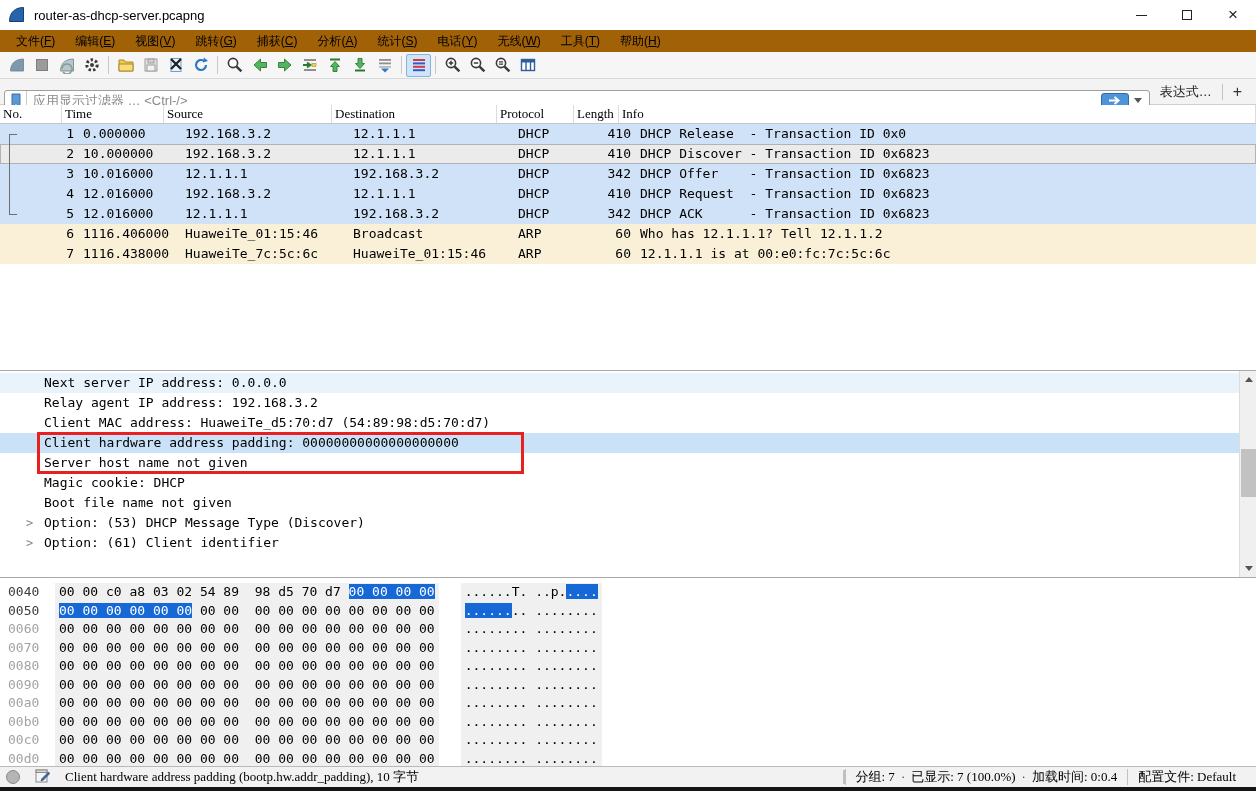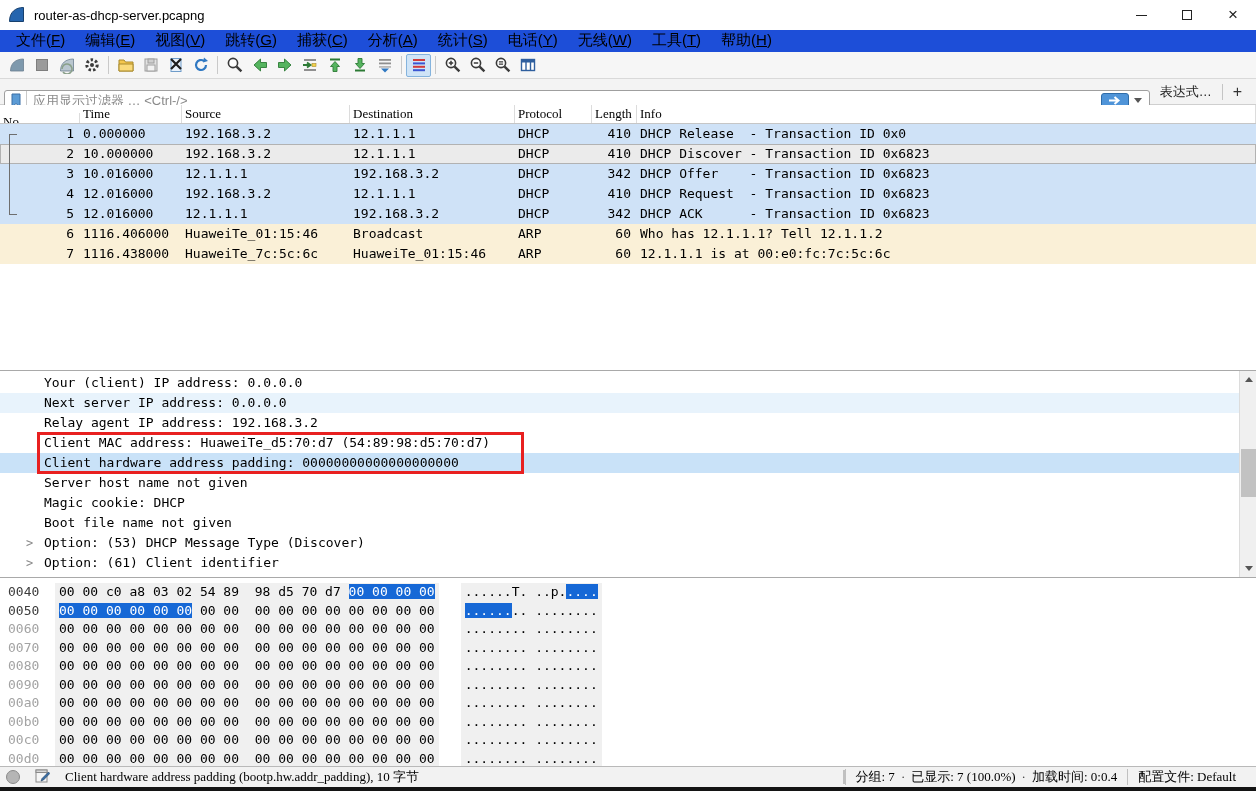--- a/index.html
+++ b/index.html
@@ -11,21 +11,21 @@
   .titlebar { height:30px; display:flex; align-items:center; background:#fff; flex:0 0 auto; }
   .titlebar .app-icon { margin-left:8px; width:18px; height:18px; }
   .titlebar .title { margin-left:8px; font-size:13px; }
   .win-controls { margin-left:auto; display:flex; height:100%; }
   .win-btn { width:46px; height:100%; display:flex; align-items:center; justify-content:center; font-size:14px; color:#222; cursor:default; }
   .win-btn .minus { display:block; width:11px; border-top:1px solid #222; }
   .win-btn .box { display:block; width:10px; height:10px; border:1px solid #222; }
   .win-btn.close { font-size:17px; }
 
   
-  .menubar { height:22px; display:flex; align-items:flex-end; padding-left:6px; background:#1d4ed8; font-size:15px; flex:0 0 auto; }
+  .menubar { height:22px; display:flex; align-items:flex-end; padding-left:6px; background:#a16207; font-size:12px; flex:0 0 auto; }
   .menu-item { padding:2px 10px; white-space:nowrap; }
 
   
   .toolbar { height:27px; display:flex; align-items:center; padding-left:4px; background:#f6f6f6; border-bottom:1px solid #d9d9d9; flex:0 0 auto; }
   .tool { width:25px; height:23px; display:flex; align-items:center; justify-content:center; border:1px solid transparent; border-radius:2px; background:transparent; }
   .tool.active { background:#cfe4f7; border-color:#84b3dd; }
   .tool svg { display:block; }
   .tool-sep { width:1px; height:18px; background:#c9c9c9; margin:0 4px; }
 
   
@@ -323,21 +323,21 @@
           <span class="caret-down"></span>
         </span>
     </div>
     <span class="expr-btn">表达式…</span>
     <span class="filter-sep"></span>
     <span class="add-filter-btn">+</span>
   </div>
 
   <div class="packet-list">
     <div class="pl-header">
-        <div class="pl-hcell" style="width: 80px; margin-top: 8px;">No.</div>
+        <div class="pl-hcell" style="width: 62px;">No.</div>
         <div class="pl-hcell" style="width: 102px;">Time</div>
         <div class="pl-hcell" style="width: 168px;">Source</div>
         <div class="pl-hcell" style="width: 165px;">Destination</div>
         <div class="pl-hcell" style="width: 77px;">Protocol</div>
         <div class="pl-hcell" style="width: 45px;">Length</div>
         <div class="pl-hcell" style="flex: 1 1 0%;">Info</div>
       </div>
     <div class="pl-rows">
         <div class="prow dhcp"><div class="pcell right" style="width: 80px;">1</div><div class="pcell" style="width: 102px;">0.000000</div><div class="pcell" style="width: 168px;">192.168.3.2</div><div class="pcell" style="width: 165px;">12.1.1.1</div><div class="pcell" style="width: 77px;">DHCP</div><div class="pcell right" style="width: 45px;">410</div><div class="pcell" style="flex: 1 1 0%;">DHCP Release  - Transaction ID 0x0</div></div>
         <div class="prow dhcp selected"><div class="pcell right" style="width: 80px;">2</div><div class="pcell" style="width: 102px;">10.000000</div><div class="pcell" style="width: 168px;">192.168.3.2</div><div class="pcell" style="width: 165px;">12.1.1.1</div><div class="pcell" style="width: 77px;">DHCP</div><div class="pcell right" style="width: 45px;">410</div><div class="pcell" style="flex: 1 1 0%;">DHCP Discover - Transaction ID 0x6823</div></div>
@@ -345,21 +345,20 @@
         <div class="prow dhcp"><div class="pcell right" style="width: 80px;">4</div><div class="pcell" style="width: 102px;">12.016000</div><div class="pcell" style="width: 168px;">192.168.3.2</div><div class="pcell" style="width: 165px;">12.1.1.1</div><div class="pcell" style="width: 77px;">DHCP</div><div class="pcell right" style="width: 45px;">410</div><div class="pcell" style="flex: 1 1 0%;">DHCP Request  - Transaction ID 0x6823</div></div>
         <div class="prow dhcp"><div class="pcell right" style="width: 80px;">5</div><div class="pcell" style="width: 102px;">12.016000</div><div class="pcell" style="width: 168px;">12.1.1.1</div><div class="pcell" style="width: 165px;">192.168.3.2</div><div class="pcell" style="width: 77px;">DHCP</div><div class="pcell right" style="width: 45px;">342</div><div class="pcell" style="flex: 1 1 0%;">DHCP ACK      - Transaction ID 0x6823</div></div>
         <div class="prow arp"><div class="pcell right" style="width: 80px;">6</div><div class="pcell" style="width: 102px;">1116.406000</div><div class="pcell" style="width: 168px;">HuaweiTe_01:15:46</div><div class="pcell" style="width: 165px;">Broadcast</div><div class="pcell" style="width: 77px;">ARP</div><div class="pcell right" style="width: 45px;">60</div><div class="pcell" style="flex: 1 1 0%;">Who has 12.1.1.1? Tell 12.1.1.2</div></div>
         <div class="prow arp"><div class="pcell right" style="width: 80px;">7</div><div class="pcell" style="width: 102px;">1116.438000</div><div class="pcell" style="width: 168px;">HuaweiTe_7c:5c:6c</div><div class="pcell" style="width: 165px;">HuaweiTe_01:15:46</div><div class="pcell" style="width: 77px;">ARP</div><div class="pcell right" style="width: 45px;">60</div><div class="pcell" style="flex: 1 1 0%;">12.1.1.1 is at 00:e0:fc:7c:5c:6c</div></div>
       </div>
     <div class="related-bracket"></div>
   </div>
 
   <div class="detail-pane">
     <div class="dlines">
-        <div class="dline"><span>Your (client) IP address: 0.0.0.0</span></div>
         <div class="dline alt"><span>Next server IP address: 0.0.0.0</span></div>
         <div class="dline"><span>Relay agent IP address: 192.168.3.2</span></div>
         <div class="dline"><span>Client MAC address: HuaweiTe_d5:70:d7 (54:89:98:d5:70:d7)</span></div>
         <div class="dline selected"><span>Client hardware address padding: 00000000000000000000</span></div>
         <div class="dline"><span>Server host name not given</span></div>
         <div class="dline"><span>Magic cookie: DHCP</span></div>
         <div class="dline"><span>Boot file name not given</span></div>
         <div class="dline"><span class="chev">&gt;</span><span>Option: (53) DHCP Message Type (Discover)</span></div>
         <div class="dline"><span class="chev">&gt;</span><span>Option: (61) Client identifier</span></div>
       </div>

